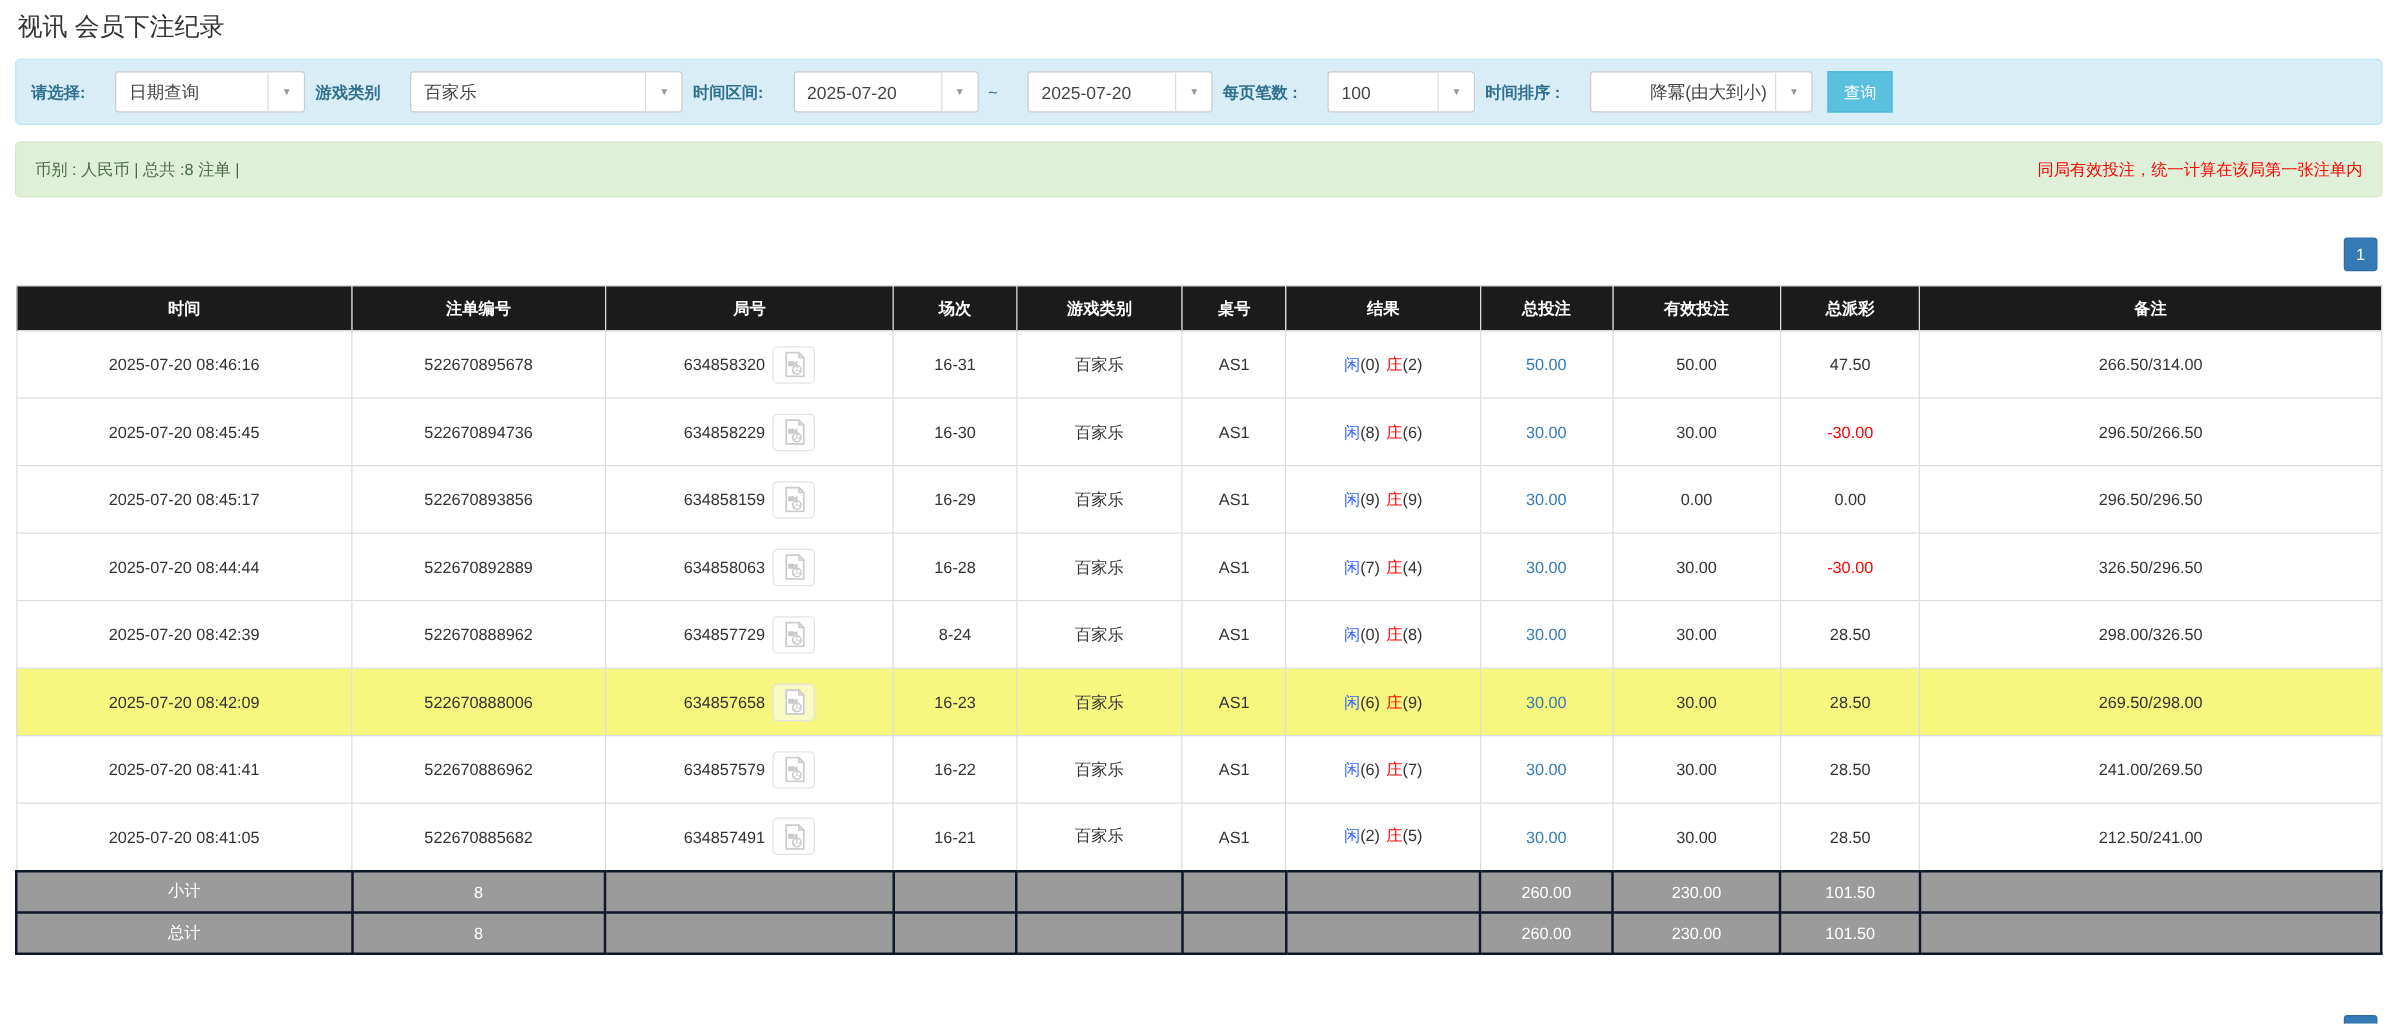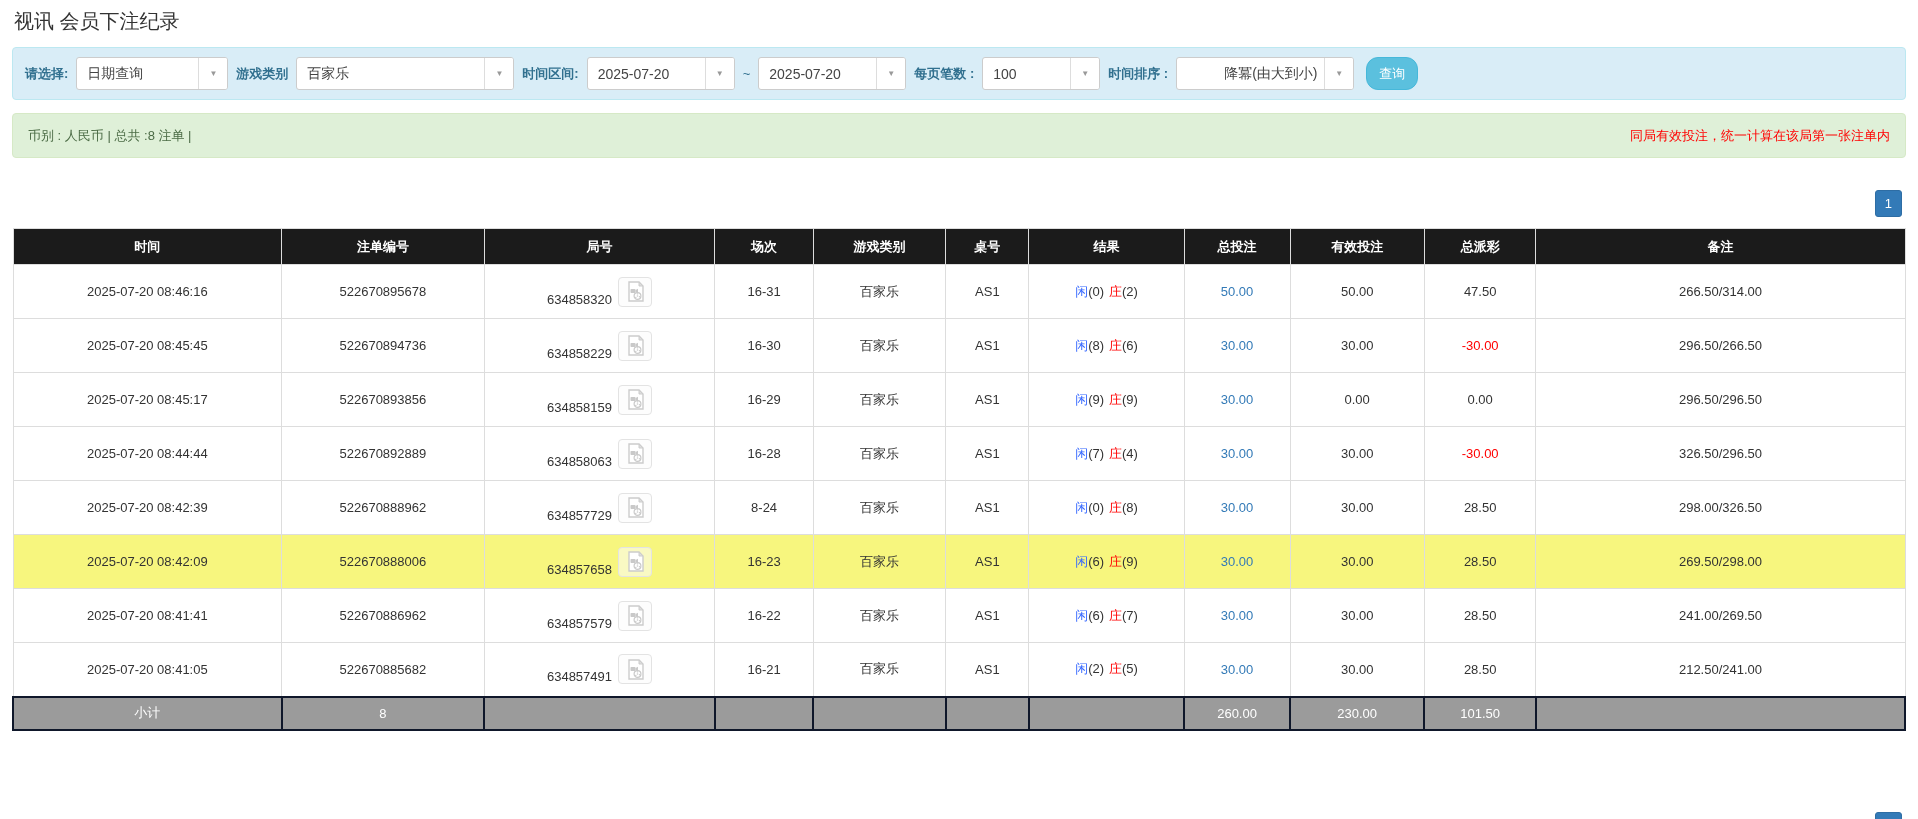--- a/index.html
+++ b/index.html
@@ -6,28 +6,28 @@
   html,body { margin:0; padding:0; background:#fff; }
   body { font-family:"Liberation Sans","DejaVu Sans",sans-serif; }
   .page { position:relative; width:1918px; height:819px; background:#fff; overflow:hidden; }
 
   .page-title { margin:0; padding:8px 0 12px 14px; font-size:20px; font-weight:normal; color:#333; }
 
   
   .filter-bar { margin:0 12px; height:53px; background:#d9edf7; border:1px solid #bce8f1; border-radius:4px;
                 display:flex; align-items:center; padding:0 12px; gap:8px; }
   .f-label { color:#31708f; font-weight:bold; font-size:13px; white-space:nowrap; }
-  .combo { display:flex; align-items:stretch; background:#fff; border:1px solid #ccc; border-radius:3px; height:33px; overflow:hidden; }
+  .combo { display:flex; align-items:stretch; background:#fff; border:1px solid #ccc; border-radius:3px; height:33px; overflow:hidden;margin-left:16px; }
   .combo .val { display:flex; align-items:center; padding:0 10px; font-size:14px; color:#444; flex:1; white-space:nowrap; overflow:hidden; }
   .combo .caret-btn { width:29px; border-left:1px solid #ddd; display:flex; align-items:center; justify-content:center;
                       color:#999; font-size:8px; cursor:pointer; background:#fff; }
   .w-select { width:152px; } .w-game { width:218px; } .w-date { width:148px; } .w-size { width:118px; } .w-sort { width:178px;padding-left:37px; }
   .tilde { color:#31708f; font-size:13px; }
   .btn-query { background:#5bc0de; border:1px solid #46b8da; color:#fff; font-size:13px; padding:0 12px; height:33px;
-               border-radius:12px; cursor:pointer; margin-left:4px; }
+               border-radius:0; cursor:pointer; margin-left:4px; }
 
   
   .summary-bar { margin:13px 12px 0; height:45px; background:#dff0d8; border:1px solid #d6e9c6; border-radius:4px;
                  display:flex; align-items:center; justify-content:space-between; padding:0 15px; }
   .summary-left { font-size:13px; color:#4b6b45; }
   .summary-right { font-size:13px; color:#f00; }
 
   
   .pagination-top { margin:32px 16px 0; text-align:right; height:28px; }
   .page-btn { display:inline-block; background:#337ab7; border:1px solid #2e6da4; color:#fff; font-size:13px;
@@ -35,21 +35,21 @@
   .pagination-bottom { position:absolute; top:812px; right:16px; }
 
   
   .bet-table { width:1894px; margin:10px 12px 0; border-collapse:collapse; table-layout:fixed; font-size:13px; color:#333; }
   .bet-table thead th { background:#1b1b1b; color:#fff; font-weight:bold; height:36px; text-align:center;
                         border:1px solid #ddd; border-bottom:none; font-size:13px; }
   .bet-table tbody td { background:#fff; border:1px solid #ddd; height:54px; text-align:center; }
   .bet-table tbody tr.hl td { background:#f7f67e; }
   .bet-table tfoot td { background:#9b9b9b; color:#fff; border:2px solid #0f172a; height:33px; text-align:center; font-size:13px; }
 
-  .round-wrap { display:flex; align-items:flex-end; justify-content:center; gap:6px; }
+  .round-wrap { display:flex; align-items:center; justify-content:center; gap:6px; }
   .video-btn { width:34px; height:30px; background:rgba(252,252,252,0.55); border:1px solid #e3e3e3; border-radius:4px;
                display:inline-flex; align-items:center; justify-content:center; cursor:pointer; padding:0; }
   .result-player { color:#36f; }
   .result-banker { color:#f00; margin-left:5px; }
   .result-num { color:#333; }
   .amount-link { color:#337ab7; cursor:pointer; }
   .neg { color:#f00; }
 </style>
 </head>
 <body>
@@ -384,20 +384,33 @@
           <td></td>
           <td></td>
           <td></td>
           <td></td>
           <td></td>
           <td>260.00</td>
           <td>230.00</td>
           <td>101.50</td>
           <td></td>
         </tr>
+        <tr>
+          <td>总计</td>
+          <td>8</td>
+          <td></td>
+          <td></td>
+          <td></td>
+          <td></td>
+          <td></td>
+          <td>260.00</td>
+          <td>230.00</td>
+          <td>101.50</td>
+          <td></td>
+        </tr>
       </tfoot>
   </table>
 
   <div class="pagination-bottom">
     <span class="page-btn">1</span>
   </div>
 
 </div>
 
 </body></html>

